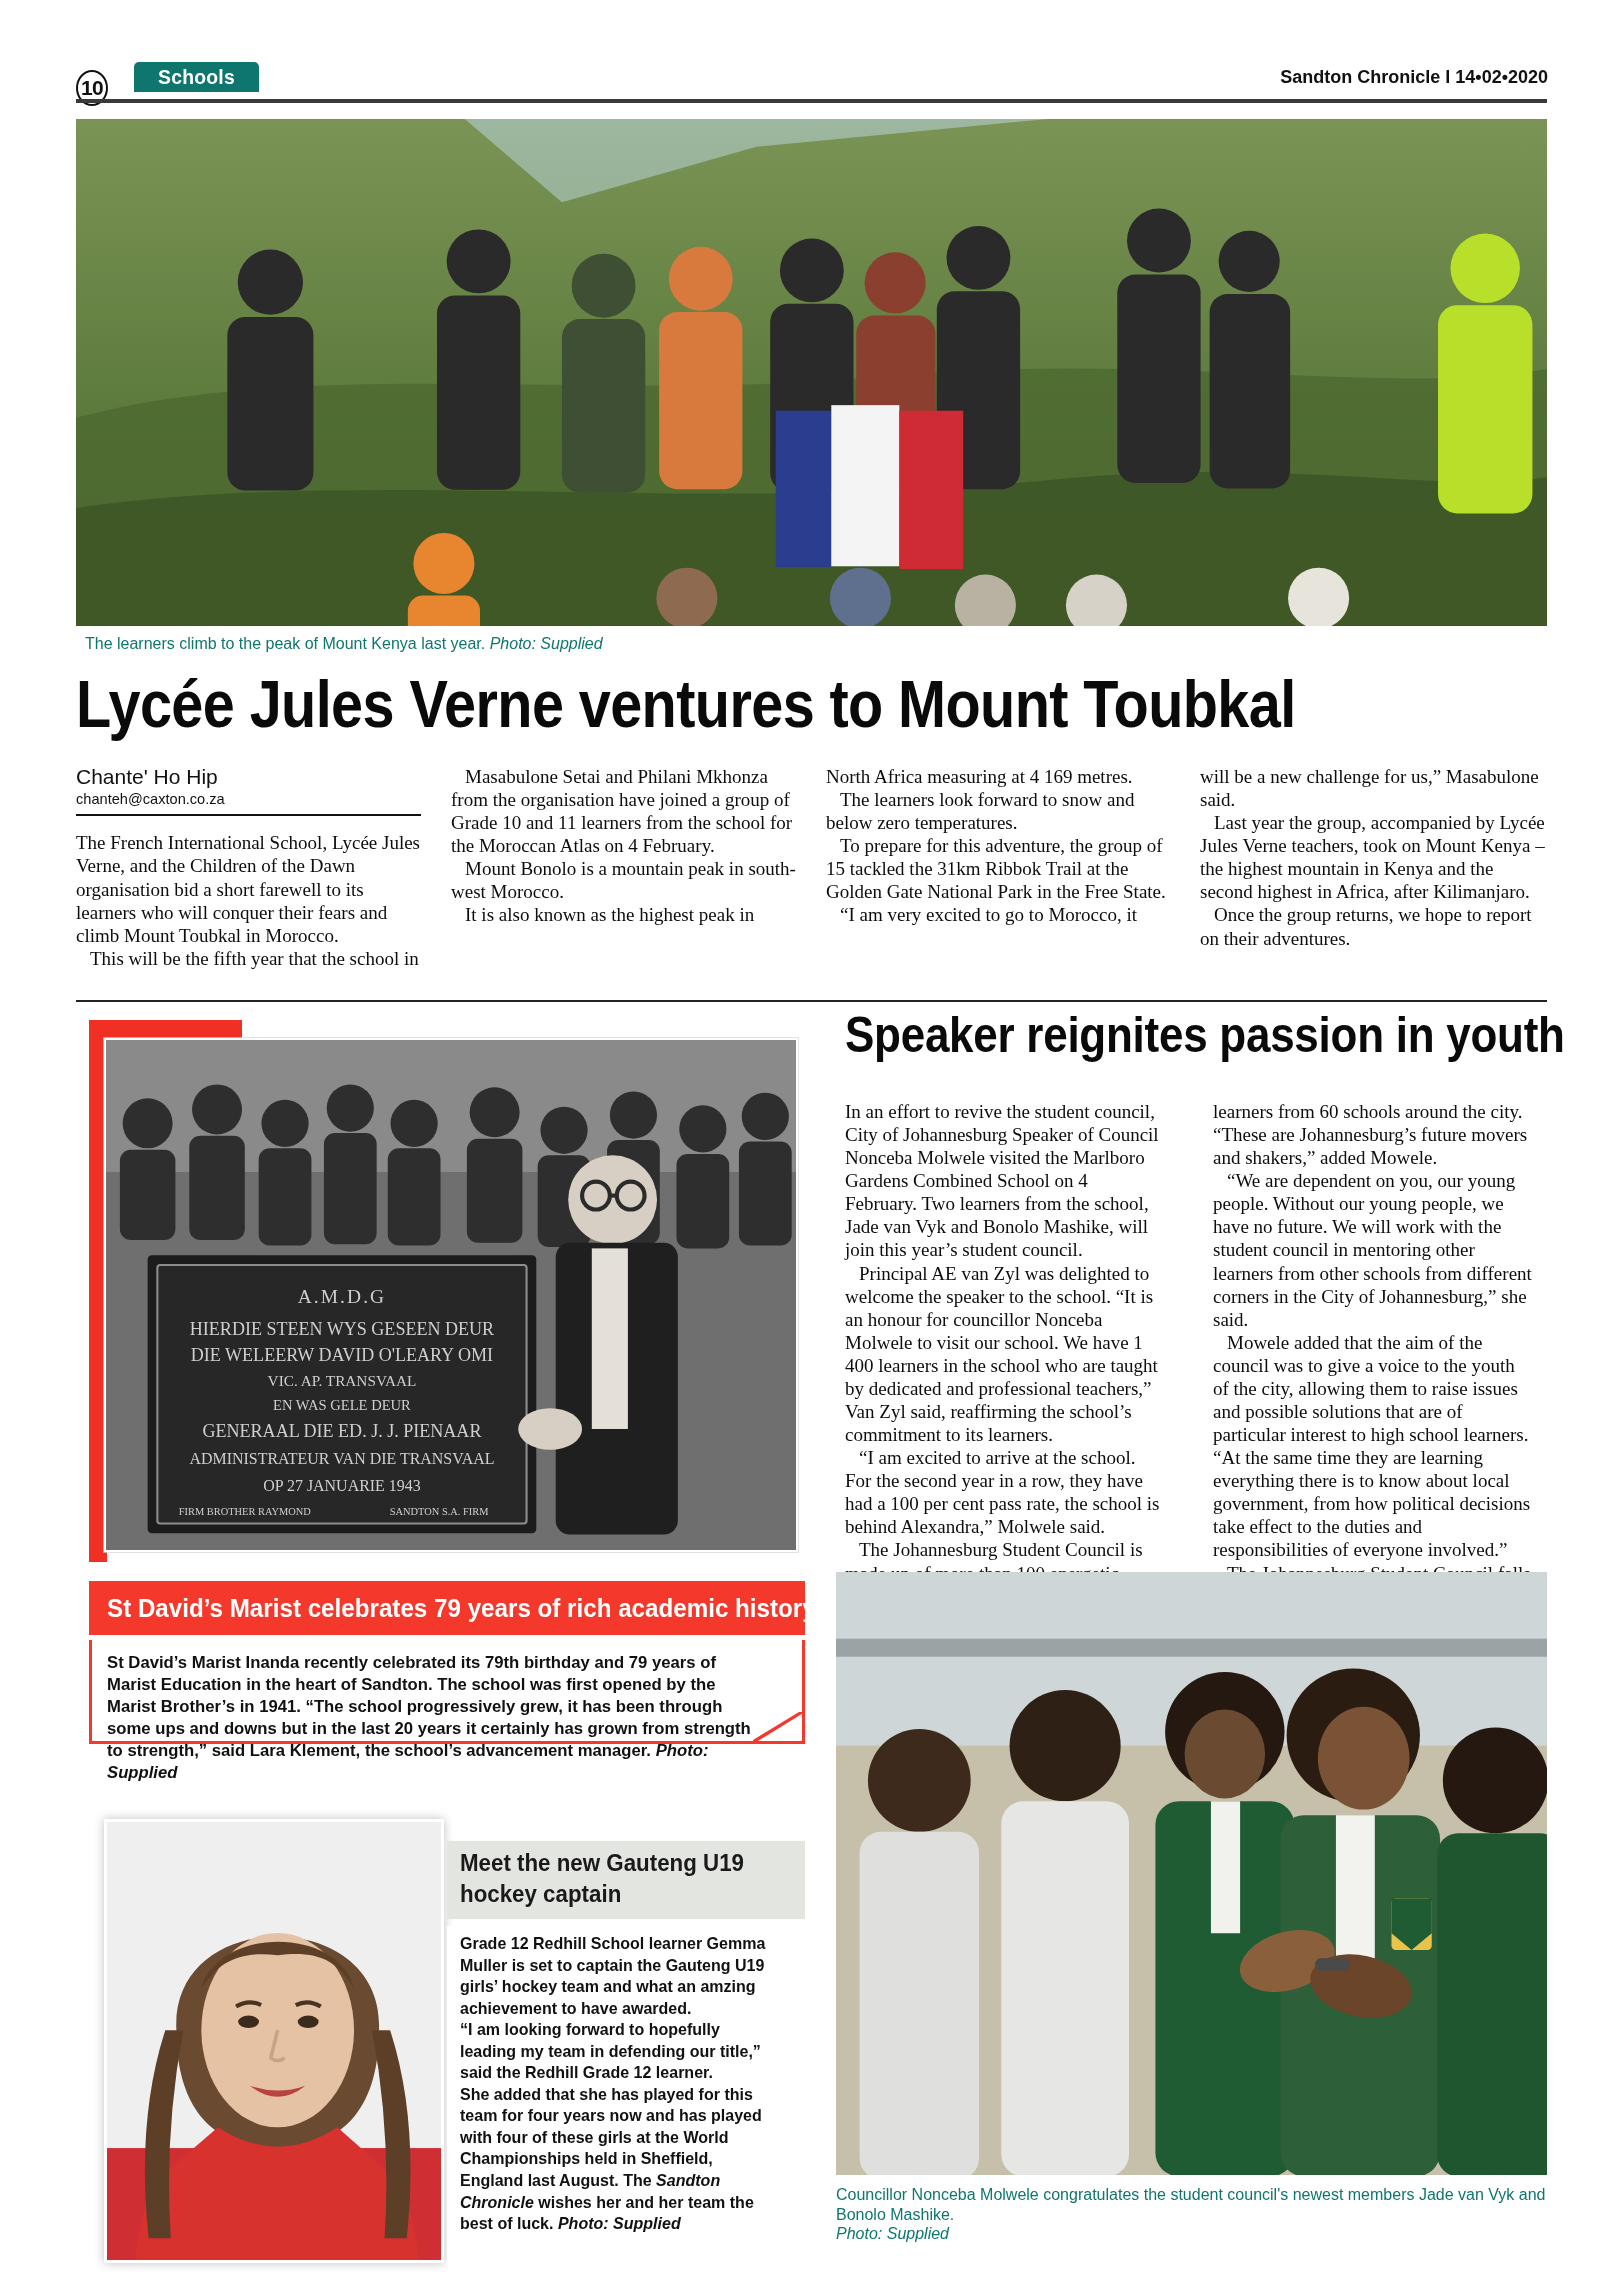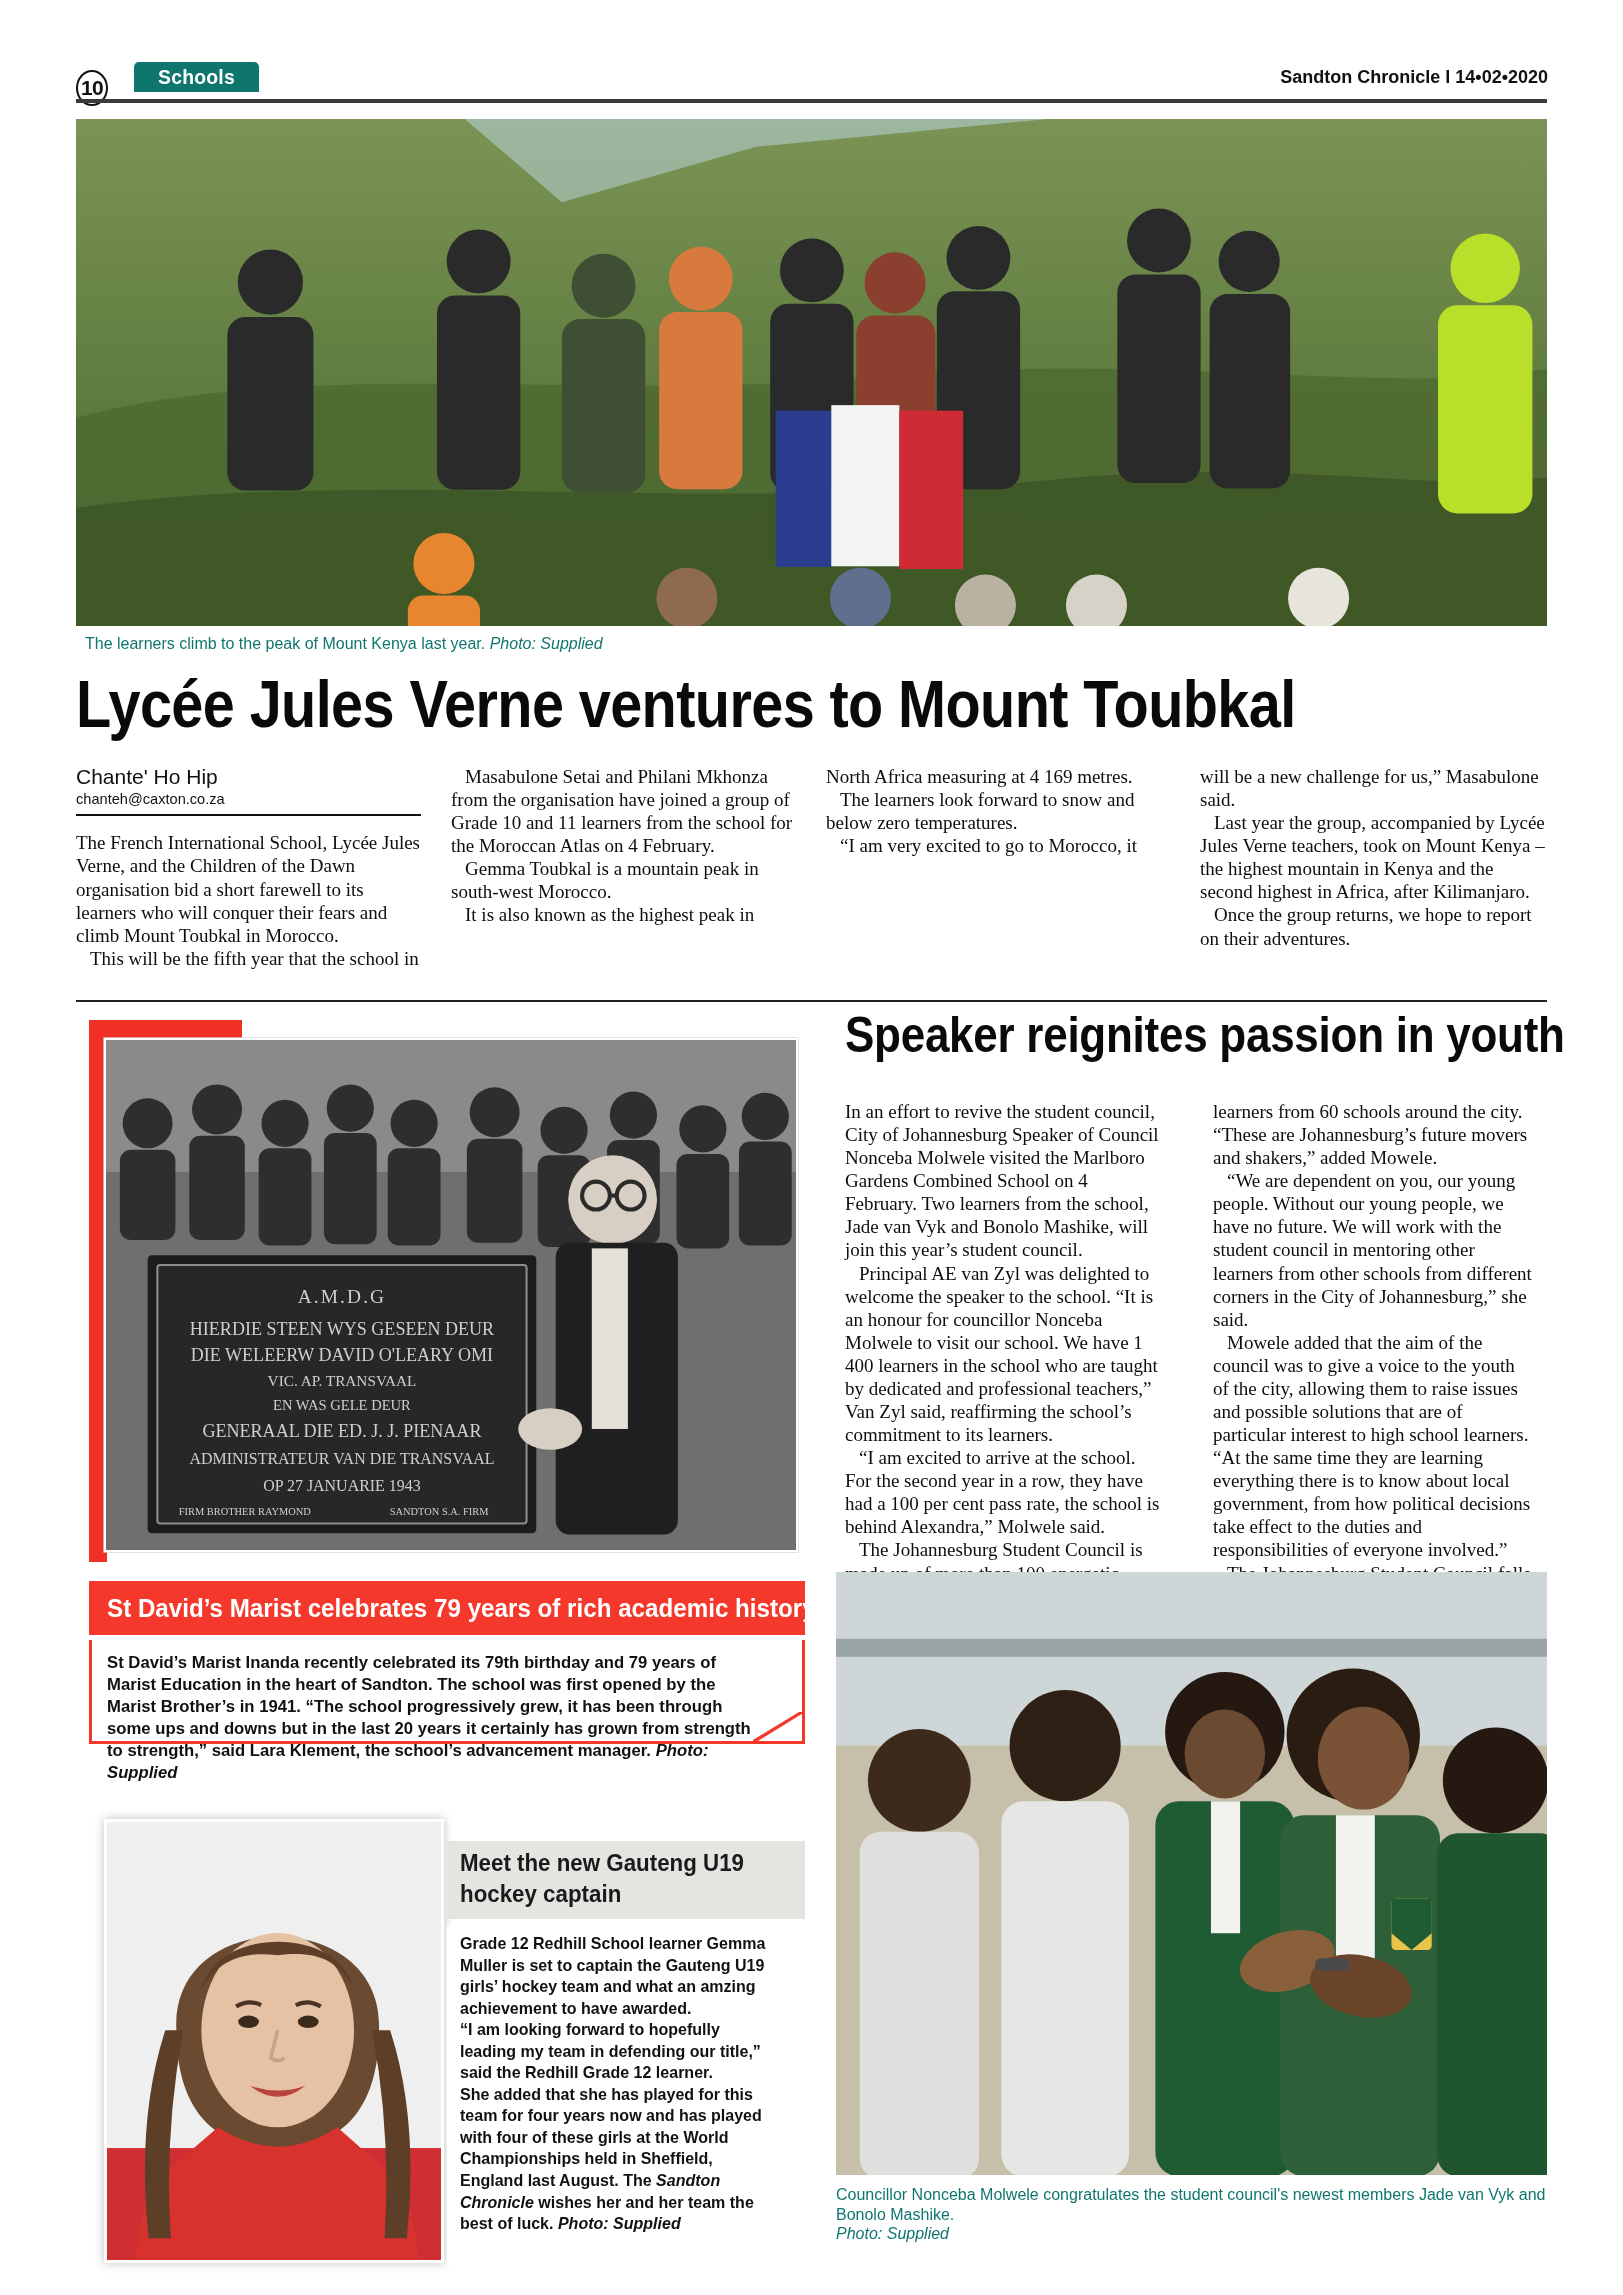--- a/index.html
+++ b/index.html
@@ -294,29 +294,30 @@
       <div class="byline-rule"></div>
       <div class="body-text">
         <p class="noind">The French International School, Lycée Jules Verne, and the Children of the Dawn organisation bid a short farewell to its learners who will conquer their fears and climb Mount Toubkal in Morocco.</p>
         <p>This will be the fifth year that the school in</p>
       </div>
     </div>
 
     <div class="col c2">
       <div class="body-text">
         <p>Masabulone Setai and Philani Mkhonza from the organisation have joined a group of Grade 10 and 11 learners from the school for the Moroccan Atlas on 4 February.</p>
-        <p>Gemma Toubkal is a mountain peak in south-west Morocco.</p>
+        <p>Mount Bonolo is a mountain peak in south-west Morocco.</p>
         <p>It is also known as the highest peak in</p>
       </div>
     </div>
 
     <div class="col c3">
       <div class="body-text">
         <p class="noind">North Africa measuring at 4 169 metres.</p>
         <p>The learners look forward to snow and below zero temperatures.</p>
+        <p>To prepare for this adventure, the group of 15 tackled the 31km Ribbok Trail at the Golden Gate National Park in the Free State.</p>
         <p>“I am very excited to go to Morocco, it</p>
       </div>
     </div>
 
     <div class="col c4">
       <div class="body-text">
         <p class="noind">will be a new challenge for us,” Masabulone said.</p>
         <p>Last year the group, accompanied by Lycée Jules Verne teachers, took on Mount Kenya – the highest mountain in Kenya and the second highest in Africa, after Kilimanjaro.</p>
         <p>Once the group returns, we hope to report on their adventures.</p>
       </div>

